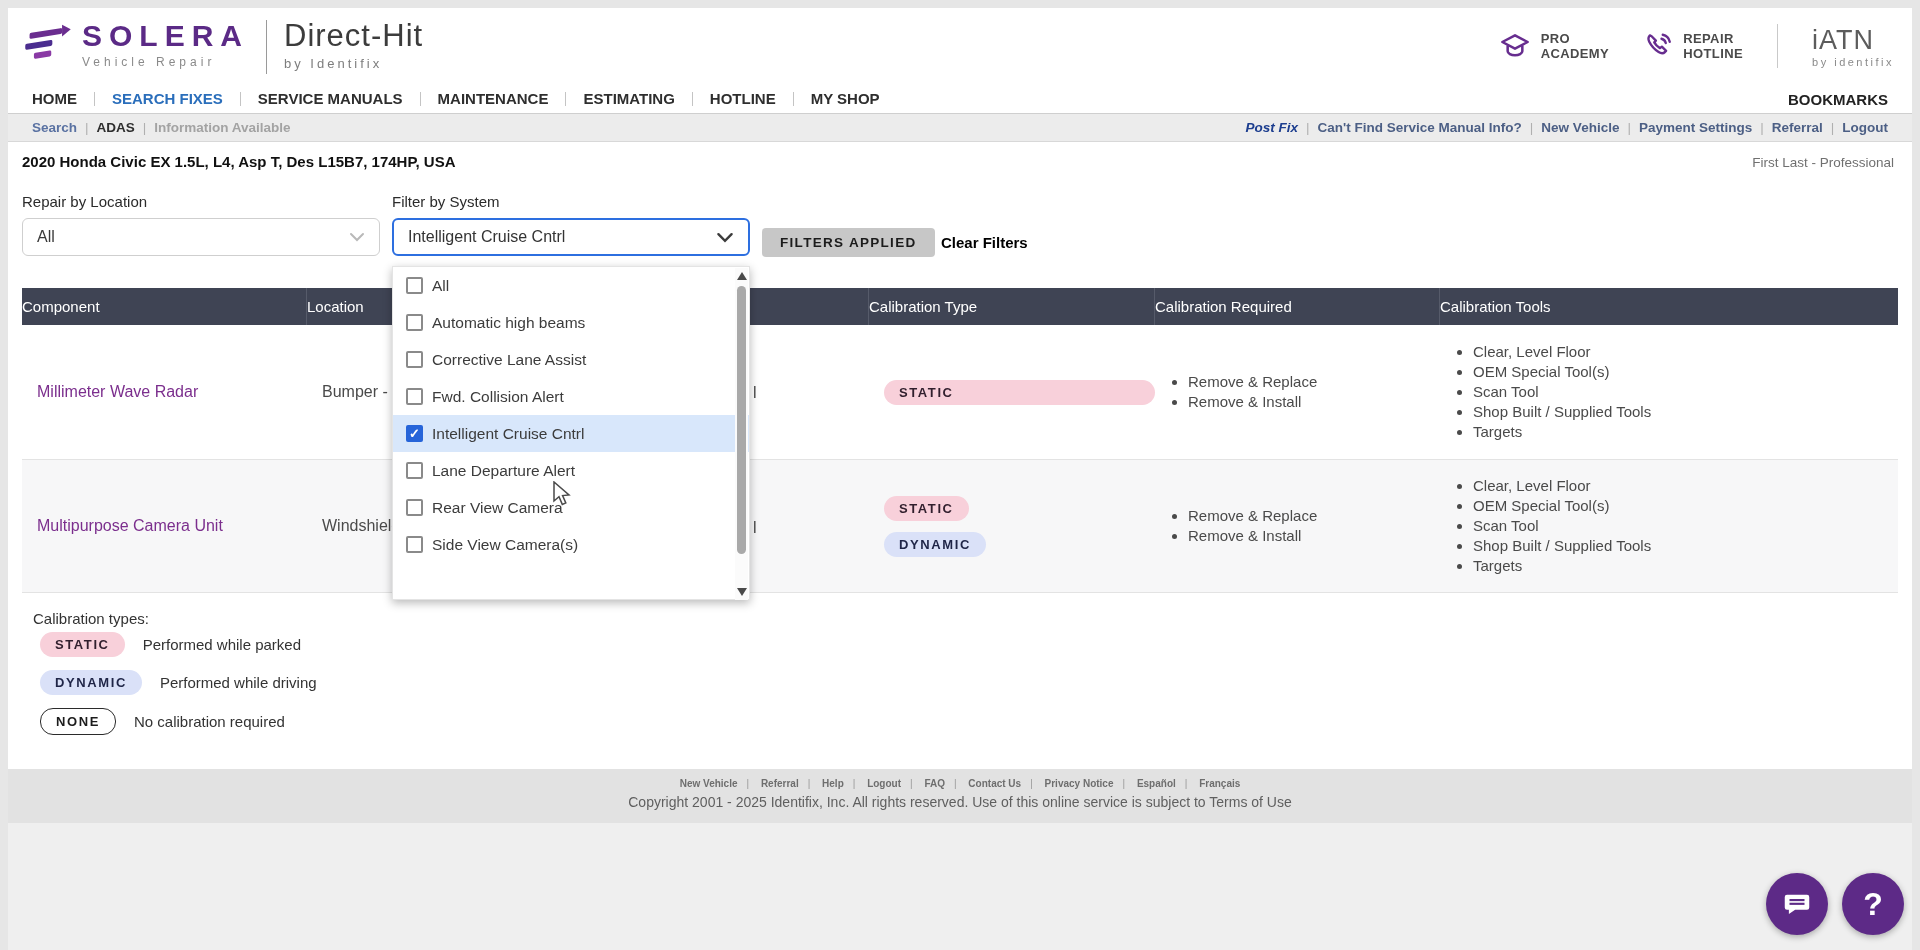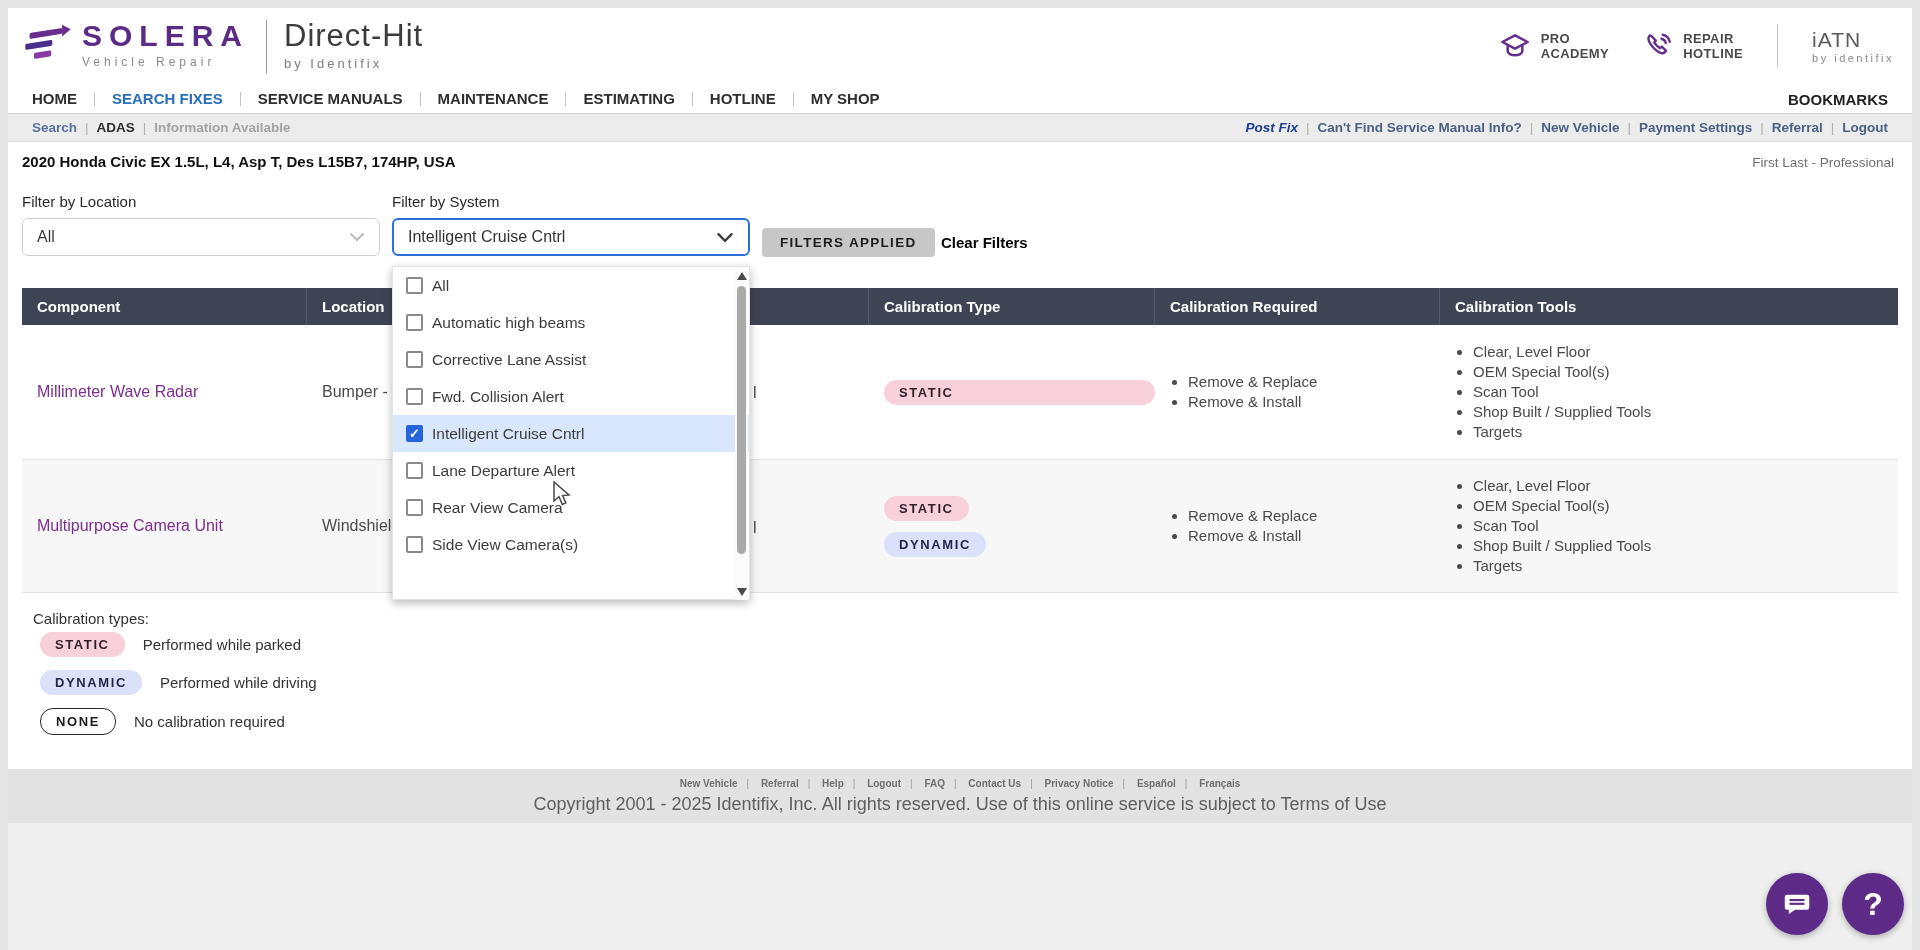--- a/index.html
+++ b/index.html
@@ -16,21 +16,21 @@
   .brand-sub { font-size:12px; letter-spacing:4px; color:#8a8a8a; margin-top:2px; }
   .brand-divider { position:absolute; left:258px; top:12px; width:1px; height:54px; background:#9a9a9a; }
   .product { position:absolute; left:276px; top:10px; }
   .product-name { font-size:31px; color:#3c3c3c; letter-spacing:1px; }
   .product-sub { font-size:13px; letter-spacing:3px; color:#7d7d7d; margin-top:2px; }
   .top-links { position:absolute; right:18px; top:16px; display:flex; align-items:center; gap:34px; }
   .quicklink { display:flex; align-items:center; gap:10px; cursor:pointer; }
   .quicklink .ql-label { font-size:13px; font-weight:bold; color:#4a4a4a; line-height:15px; letter-spacing:.4px; }
   .ql-divider { width:1px; height:44px; background:#c9c9c9; }
   .iatn { text-align:left; cursor:pointer; }
-  .iatn-name { font-size:21px; color:#5c5c5c; letter-spacing:1px; font-weight:500; }
+  .iatn-name { font-size:27px; color:#5c5c5c; letter-spacing:1px; font-weight:500; }
   .iatn-sub { font-size:11px; letter-spacing:2.5px; color:#8a8a8a; }
 
   
   .mainnav { position:absolute; left:8px; top:84px; width:1904px; height:30px; background:#fff; border-bottom:1px solid #cfcfcf; display:flex; align-items:center; padding-left:24px; }
   .mainnav .navitem { font-size:15px; font-weight:bold; color:#2e2e2e; cursor:pointer; }
   .mainnav .navitem.active { color:#2a6ebb; }
   .nav-sep { width:1px; height:14px; background:#c4c4c4; margin:0 17px; }
   .bookmarks { position:absolute; right:24px; top:7px; font-size:15px; font-weight:bold; color:#222; cursor:pointer; }
 
   
@@ -53,21 +53,21 @@
   .select { position:absolute; height:38px; background:#fff; border-radius:6px; display:flex; align-items:center; padding:0 14px; font-size:16px; color:#333; cursor:pointer; }
   .select .chev { margin-left:auto; }
   .sel-location { left:22px; top:218px; width:358px; border:1.5px solid #cfcfcf; color:#3a3a3a; }
   .sel-system { left:392px; top:218px; width:358px; border:2px solid #2d6fe0; }
   .btn-applied { position:absolute; left:762px; top:228px; height:29px; padding:0 18px; background:#c7c7c7; border:none; border-radius:4px; font-family:inherit; font-size:13.5px; font-weight:bold; letter-spacing:1.3px; color:#1c1c1c; cursor:pointer; }
   .clear-filters { position:absolute; left:941px; top:234px; font-size:15px; font-weight:600; color:#000000; cursor:pointer; }
 
   
   .tbl { position:absolute; left:22px; top:288px; width:1876px; }
   .tbl-head { display:flex; height:37px; background:#3f4454; color:#fff; }
-  .th { display:flex; align-items:center; padding-left:15px; font-size:15px; font-weight:bold; border-right:1px solid #565b6a; }
+  .th { display:flex; align-items:center; font-size:15px; font-weight:normal; border-right:1px solid #565b6a; }
   .th:last-child { border-right:none; }
   .c0{width:285px;} .c1{width:173px;} .c2{width:389px;} .c3{width:286px;} .c4{width:285px;} .c5{width:458px;}
   .tbl-row { display:flex; border-bottom:1px solid #e3e3e3; background:#fff; }
   .tbl-row.alt { background:#f7f7f8; }
   .td { display:flex; flex-direction:column; justify-content:center; padding-left:15px; font-size:16px; color:#4a4a4a; }
   .row-h1 { height:135px; } .row-h2 { height:133px; }
   .comp-link { color:#7b2e8d; cursor:pointer; }
   .badge { display:inline-block; padding:5px 15px; border-radius:14px; font-size:13px; font-weight:bold; letter-spacing:1.6px; }
   .badge-static { background:#f8d0da; color:#311f2d; }
   .badge-dynamic { background:#dae1f8; color:#1f2547; }
@@ -81,21 +81,21 @@
   .legend-title { position:absolute; left:33px; top:610px; font-size:15px; color:#333; }
   .legend-row { position:absolute; left:40px; display:flex; align-items:center; gap:18px; }
   .legend-text { font-size:15px; color:#333; }
 
   
   .belowfooter { position:absolute; left:8px; top:823px; width:1904px; height:127px; background:#efefef; }
   .pagefooter { position:absolute; left:8px; top:769px; width:1904px; height:54px; background:#e2e2e2; text-align:center; }
   .foot-links { margin-top:9px; font-size:10px; font-weight:bold; color:#6e6e6e; }
   .foot-links span.fl { cursor:pointer; }
   .foot-links span.fsep { color:#9a9a9a; margin:0 9px; font-weight:normal; }
-  .foot-copy { margin-top:5px; font-size:18px; color:#5f5f5f; }
+  .foot-copy { margin-top:5px; font-size:14px; color:#5f5f5f; }
 
   
   .dd-panel { position:absolute; left:392px; top:266px; width:358px; height:334px; background:#fff; box-shadow:0 3px 9px rgba(0,0,0,.28); border:1px solid #e4e4e4; z-index:50; }
   .dd-item { display:flex; align-items:center; height:37px; padding-left:13px; cursor:pointer; }
   .dd-item.selected { background:#d8e7fb; }
   .cbx { width:17px; height:17px; border:2px solid #8a8a8a; border-radius:2px; background:#fff; margin-right:9px; flex:none; }
   .cbx.checked { border:none; background:#2664d9; color:#fff; font-size:13px; font-weight:bold; display:flex; align-items:center; justify-content:center; }
   .dd-label { font-size:15.5px; color:#3c3c3c; }
   .dd-scroll { position:absolute; right:1px; top:1px; width:13px; height:332px; background:#fbfbfb; }
   .sb-up { position:absolute; top:4px; left:2px; width:0; height:0; border-left:5px solid transparent; border-right:5px solid transparent; border-bottom:8px solid #4a4a4a; }
@@ -202,21 +202,21 @@
       <span class="s-sep">|</span>
       <span class="sn-link">Logout</span>
     </div>
   </div>
 
   <div class="vehiclebar">
     <div class="veh-desc">2020 Honda Civic EX 1.5L, L4, Asp T, Des L15B7, 174HP, USA</div>
     <div class="veh-user">First Last - Professional</div>
   </div>
 
-  <div class="filter-label" style="left:22px; top:193px;">Filter by Location</div>
+  <div class="filter-label" style="left:22px; top:193px;">Repair by Location</div>
   <div class="filter-label" style="left:392px; top:193px;">Filter by System</div>
 
   <div class="select sel-location">
     <span>All</span>
     <svg class="chev" width="16" height="10" viewBox="0 0 16 10">
         <polyline points="2,2 8,8 14,2" fill="none" stroke="#b9b9b9" stroke-width="2" stroke-linecap="round"></polyline>
       </svg>
   </div>
   <div class="select sel-system">
     <span>Intelligent Cruise Cntrl</span>

